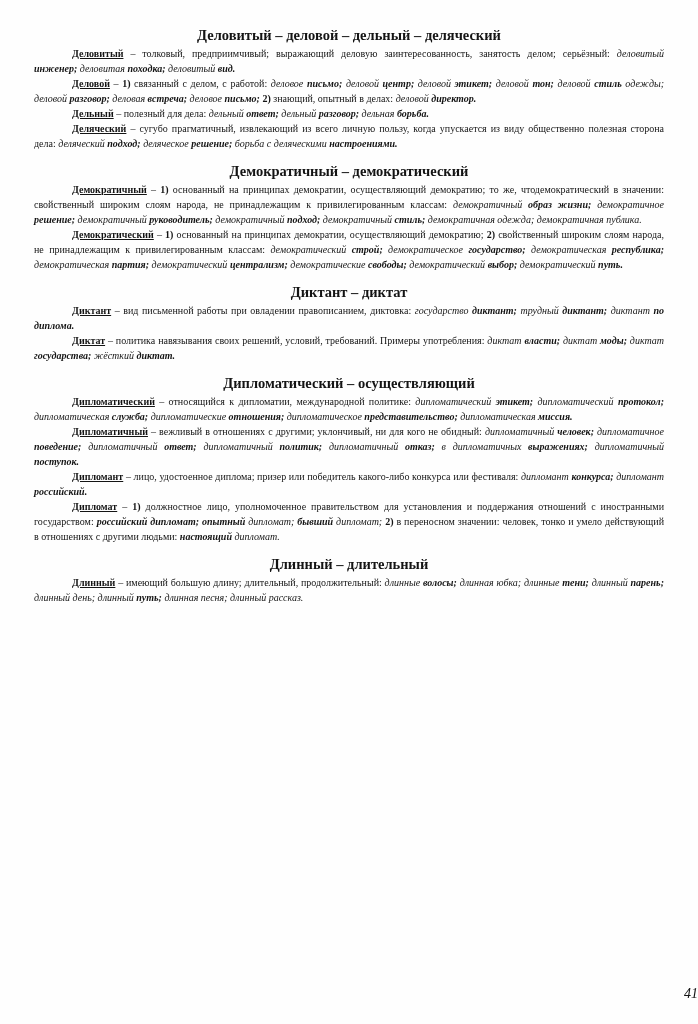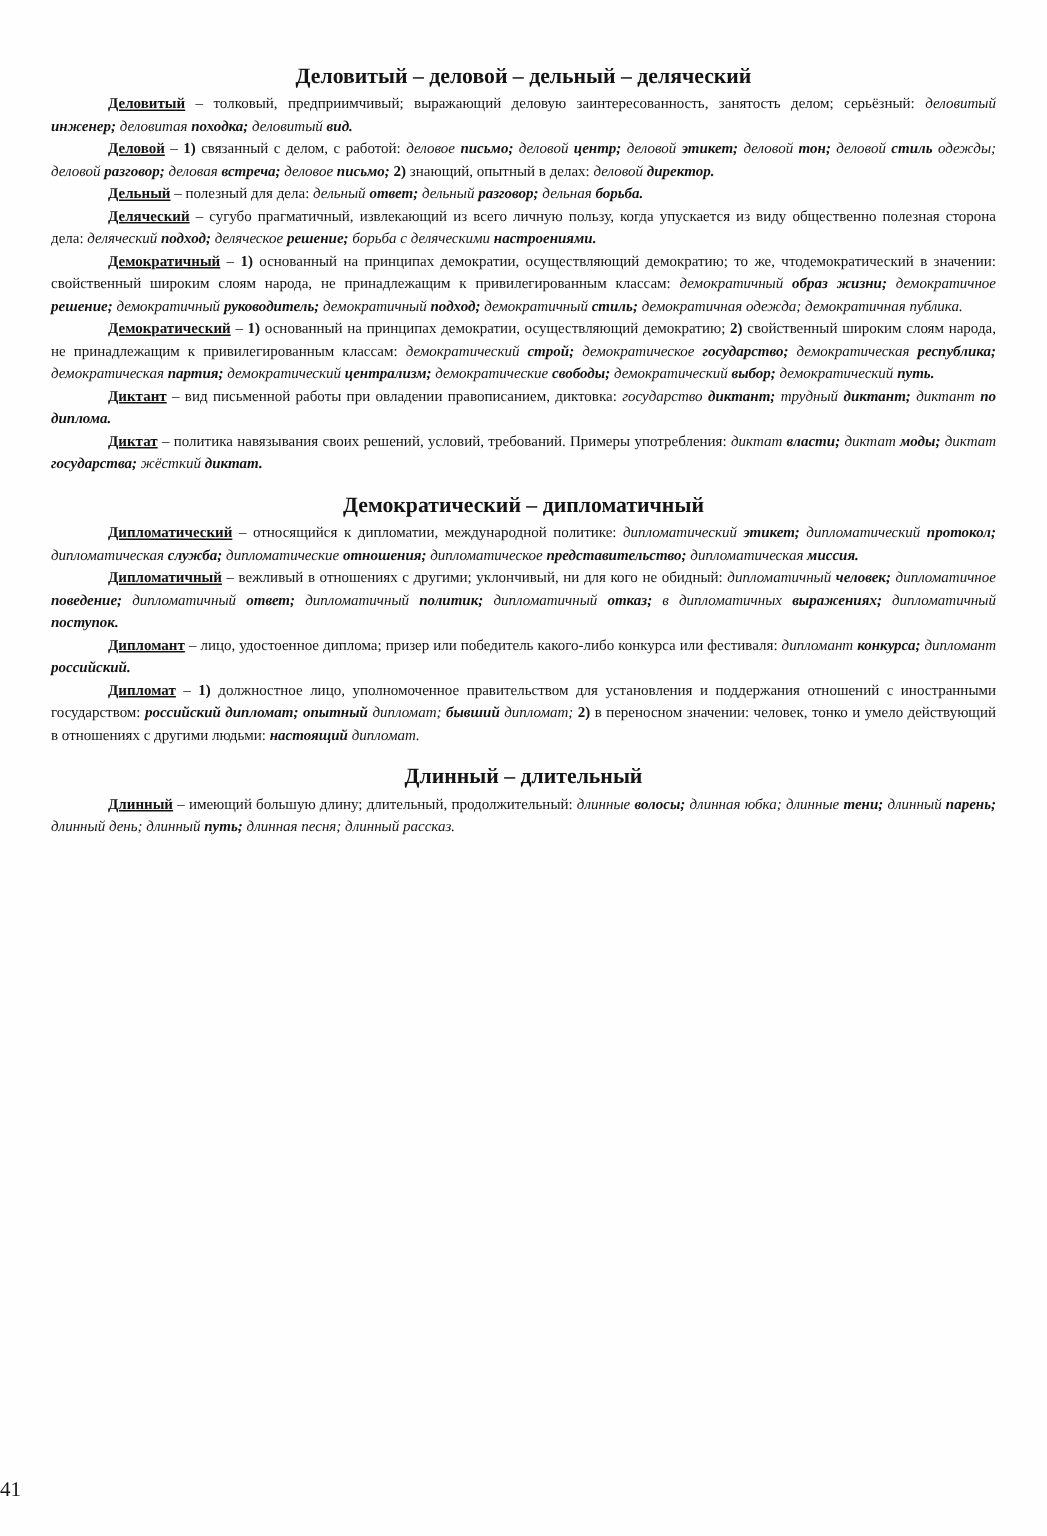--- a/index.html
+++ b/index.html
@@ -9,21 +9,21 @@
   }
   .page {
     position: relative;
     width: 698px;
     height: 1024px;
     margin: 0 auto;
     background: #fefefe;
     color: #141414;
     font-family: "Liberation Serif", "DejaVu Serif", serif;
     box-sizing: border-box;
-    padding: 42px 34px 0 34px;
+    padding: 26px 34px 0 34px;
     overflow: hidden;
   }
   .section-title {
     text-align: center;
     font-size: 14.5px;
     line-height: 18px;
     font-weight: 700;
     margin: 11px 0 2px 0;
   }
   .section:first-child .section-title {
@@ -36,49 +36,52 @@
     font-size: 10px;
     line-height: 15px;
   }
   .s-n { font-style: normal; font-weight: 400; }
   .s-t { font-weight: 700; text-decoration: underline; }
   .s-b { font-weight: 700; }
   .s-i { font-style: italic; }
   .s-bi { font-style: italic; font-weight: 700; }
   .page-number {
     position: absolute;
-    left: 0;
+    left: 18px;
     right: 0;
     bottom: 22px;
-    text-align: left;
+    text-align: right;
     font-size: 14px;
+    font-style: italic;
   }
 </style>
 </head>
 <body>
 
 <div class="page">
   <main id="content">
       <section class="section">
         <h2 class="section-title">Деловитый – деловой – дельный – деляческий</h2>
         <p class="entry"><span class="s-t">Деловитый</span><span class="s-n"> – толковый, предприимчивый; выражающий деловую заинтересованность, занятость делом; серьёзный: </span><span class="s-i">деловитый </span><span class="s-bi">инженер; </span><span class="s-i">деловитая </span><span class="s-bi">походка; </span><span class="s-i">деловитый </span><span class="s-bi">вид.</span></p>
         <p class="entry"><span class="s-t">Деловой</span><span class="s-n"> – </span><span class="s-b">1)</span><span class="s-n"> связанный с делом, с работой: </span><span class="s-i">деловое </span><span class="s-bi">письмо; </span><span class="s-i">деловой </span><span class="s-bi">центр; </span><span class="s-i">деловой </span><span class="s-bi">этикет; </span><span class="s-i">деловой </span><span class="s-bi">тон; </span><span class="s-i">деловой </span><span class="s-bi">стиль </span><span class="s-i">одежды; </span><span class="s-i">деловой </span><span class="s-bi">разговор; </span><span class="s-i">деловая </span><span class="s-bi">встреча; </span><span class="s-i">деловое </span><span class="s-bi">письмо; </span><span class="s-b">2)</span><span class="s-n"> знающий, опытный в делах: </span><span class="s-i">деловой </span><span class="s-bi">директор.</span></p>
         <p class="entry"><span class="s-t">Дельный</span><span class="s-n"> – полезный для дела: </span><span class="s-i">дельный </span><span class="s-bi">ответ; </span><span class="s-i">дельный </span><span class="s-bi">разговор; </span><span class="s-i">дельная </span><span class="s-bi">борьба.</span></p>
         <p class="entry"><span class="s-t">Деляческий</span><span class="s-n"> – сугубо прагматичный, извлекающий из всего личную пользу, когда упускается из виду общественно полезная сторона дела: </span><span class="s-i">деляческий </span><span class="s-bi">подход; </span><span class="s-i">деляческое </span><span class="s-bi">решение; </span><span class="s-i">борьба с деляческими </span><span class="s-bi">настроениями.</span></p>
       </section>
       <section class="section">
+        <h2 class="section-title">Демократичный – демократический</h2>
         <p class="entry"><span class="s-t">Демократичный</span><span class="s-n"> – </span><span class="s-b">1)</span><span class="s-n"> основанный на принципах демократии, осуществляющий демократию; то же, чтодемократический в значении: свойственный широким слоям народа, не принадлежащим к привилегированным классам: </span><span class="s-i">демократичный </span><span class="s-bi">образ жизни; </span><span class="s-i">демократичное </span><span class="s-bi">решение; </span><span class="s-i">демократичный </span><span class="s-bi">руководитель; </span><span class="s-i">демократичный </span><span class="s-bi">подход; </span><span class="s-i">демократичный </span><span class="s-bi">стиль; </span><span class="s-i">демократичная одежда; демократичная публика.</span></p>
         <p class="entry"><span class="s-t">Демократический</span><span class="s-n"> – </span><span class="s-b">1)</span><span class="s-n"> основанный на принципах демократии, осуществляющий демократию; </span><span class="s-b">2)</span><span class="s-n"> свойственный широким слоям народа, не принадлежащим к привилегированным классам: </span><span class="s-i">демократический </span><span class="s-bi">строй; </span><span class="s-i">демократическое </span><span class="s-bi">государство; </span><span class="s-i">демократическая </span><span class="s-bi">республика; </span><span class="s-i">демократическая </span><span class="s-bi">партия; </span><span class="s-i">демократический </span><span class="s-bi">централизм; </span><span class="s-i">демократические </span><span class="s-bi">свободы; </span><span class="s-i">демократический </span><span class="s-bi">выбор; </span><span class="s-i">демократический </span><span class="s-bi">путь.</span></p>
       </section>
       <section class="section">
+        <h2 class="section-title">Диктант – диктат</h2>
         <p class="entry"><span class="s-t">Диктант</span><span class="s-n"> – вид письменной работы при овладении правописанием, диктовка: </span><span class="s-i">государство </span><span class="s-bi">диктант; </span><span class="s-i">трудный </span><span class="s-bi">диктант; </span><span class="s-i">диктант </span><span class="s-bi">по диплома.</span></p>
         <p class="entry"><span class="s-t">Диктат</span><span class="s-n"> – политика навязывания своих решений, условий, требований. Примеры употребления: </span><span class="s-i">диктат </span><span class="s-bi">власти; </span><span class="s-i">диктат </span><span class="s-bi">моды; </span><span class="s-i">диктат </span><span class="s-bi">государства; </span><span class="s-i">жёсткий </span><span class="s-bi">диктат.</span></p>
       </section>
       <section class="section">
-        <h2 class="section-title">Демократический – дипломатичный</h2>
+        <h2 class="section-title">Дипломатический – осуществляющий</h2>
         <p class="entry"><span class="s-t">Дипломатический</span><span class="s-n"> – относящийся к дипломатии, международной политике: </span><span class="s-i">дипломатический </span><span class="s-bi">этикет; </span><span class="s-i">дипломатический </span><span class="s-bi">протокол; </span><span class="s-i">дипломатическая </span><span class="s-bi">служба; </span><span class="s-i">дипломатические </span><span class="s-bi">отношения; </span><span class="s-i">дипломатическое </span><span class="s-bi">представительство; </span><span class="s-i">дипломатическая </span><span class="s-bi">миссия.</span></p>
         <p class="entry"><span class="s-t">Дипломатичный</span><span class="s-n"> – вежливый в отношениях с другими; уклончивый, ни для кого не обидный: </span><span class="s-i">дипломатичный </span><span class="s-bi">человек; </span><span class="s-i">дипломатичное </span><span class="s-bi">поведение; </span><span class="s-i">дипломатичный </span><span class="s-bi">ответ; </span><span class="s-i">дипломатичный </span><span class="s-bi">политик; </span><span class="s-i">дипломатичный </span><span class="s-bi">отказ; </span><span class="s-i">в дипломатичных </span><span class="s-bi">выражениях; </span><span class="s-i">дипломатичный </span><span class="s-bi">поступок.</span></p>
       </section>
       <section class="section">
         <p class="entry"><span class="s-t">Дипломант</span><span class="s-n"> – лицо, удостоенное диплома; призер или победитель какого-либо конкурса или фестиваля: </span><span class="s-i">дипломант </span><span class="s-bi">конкурса; </span><span class="s-i">дипломант </span><span class="s-bi">российский.</span></p>
         <p class="entry"><span class="s-t">Дипломат</span><span class="s-n"> – </span><span class="s-b">1)</span><span class="s-n"> должностное лицо, уполномоченное правительством для установления и поддержания отношений с иностранными государством: </span><span class="s-bi">российский дипломат; </span><span class="s-bi">опытный </span><span class="s-i">дипломат; </span><span class="s-bi">бывший </span><span class="s-i">дипломат; </span><span class="s-b">2)</span><span class="s-n"> в переносном значении: человек, тонко и умело действующий в отношениях с другими людьми: </span><span class="s-bi">настоящий </span><span class="s-i">дипломат.</span></p>
       </section>
       <section class="section">
         <h2 class="section-title">Длинный – длительный</h2>
         <p class="entry"><span class="s-t">Длинный</span><span class="s-n"> – имеющий большую длину; длительный, продолжительный: </span><span class="s-i">длинные </span><span class="s-bi">волосы; </span><span class="s-i">длинная юбка; длинные </span><span class="s-bi">тени; </span><span class="s-i">длинный </span><span class="s-bi">парень; </span><span class="s-i">длинный день; длинный </span><span class="s-bi">путь; </span><span class="s-i">длинная песня; длинный рассказ.</span></p>

